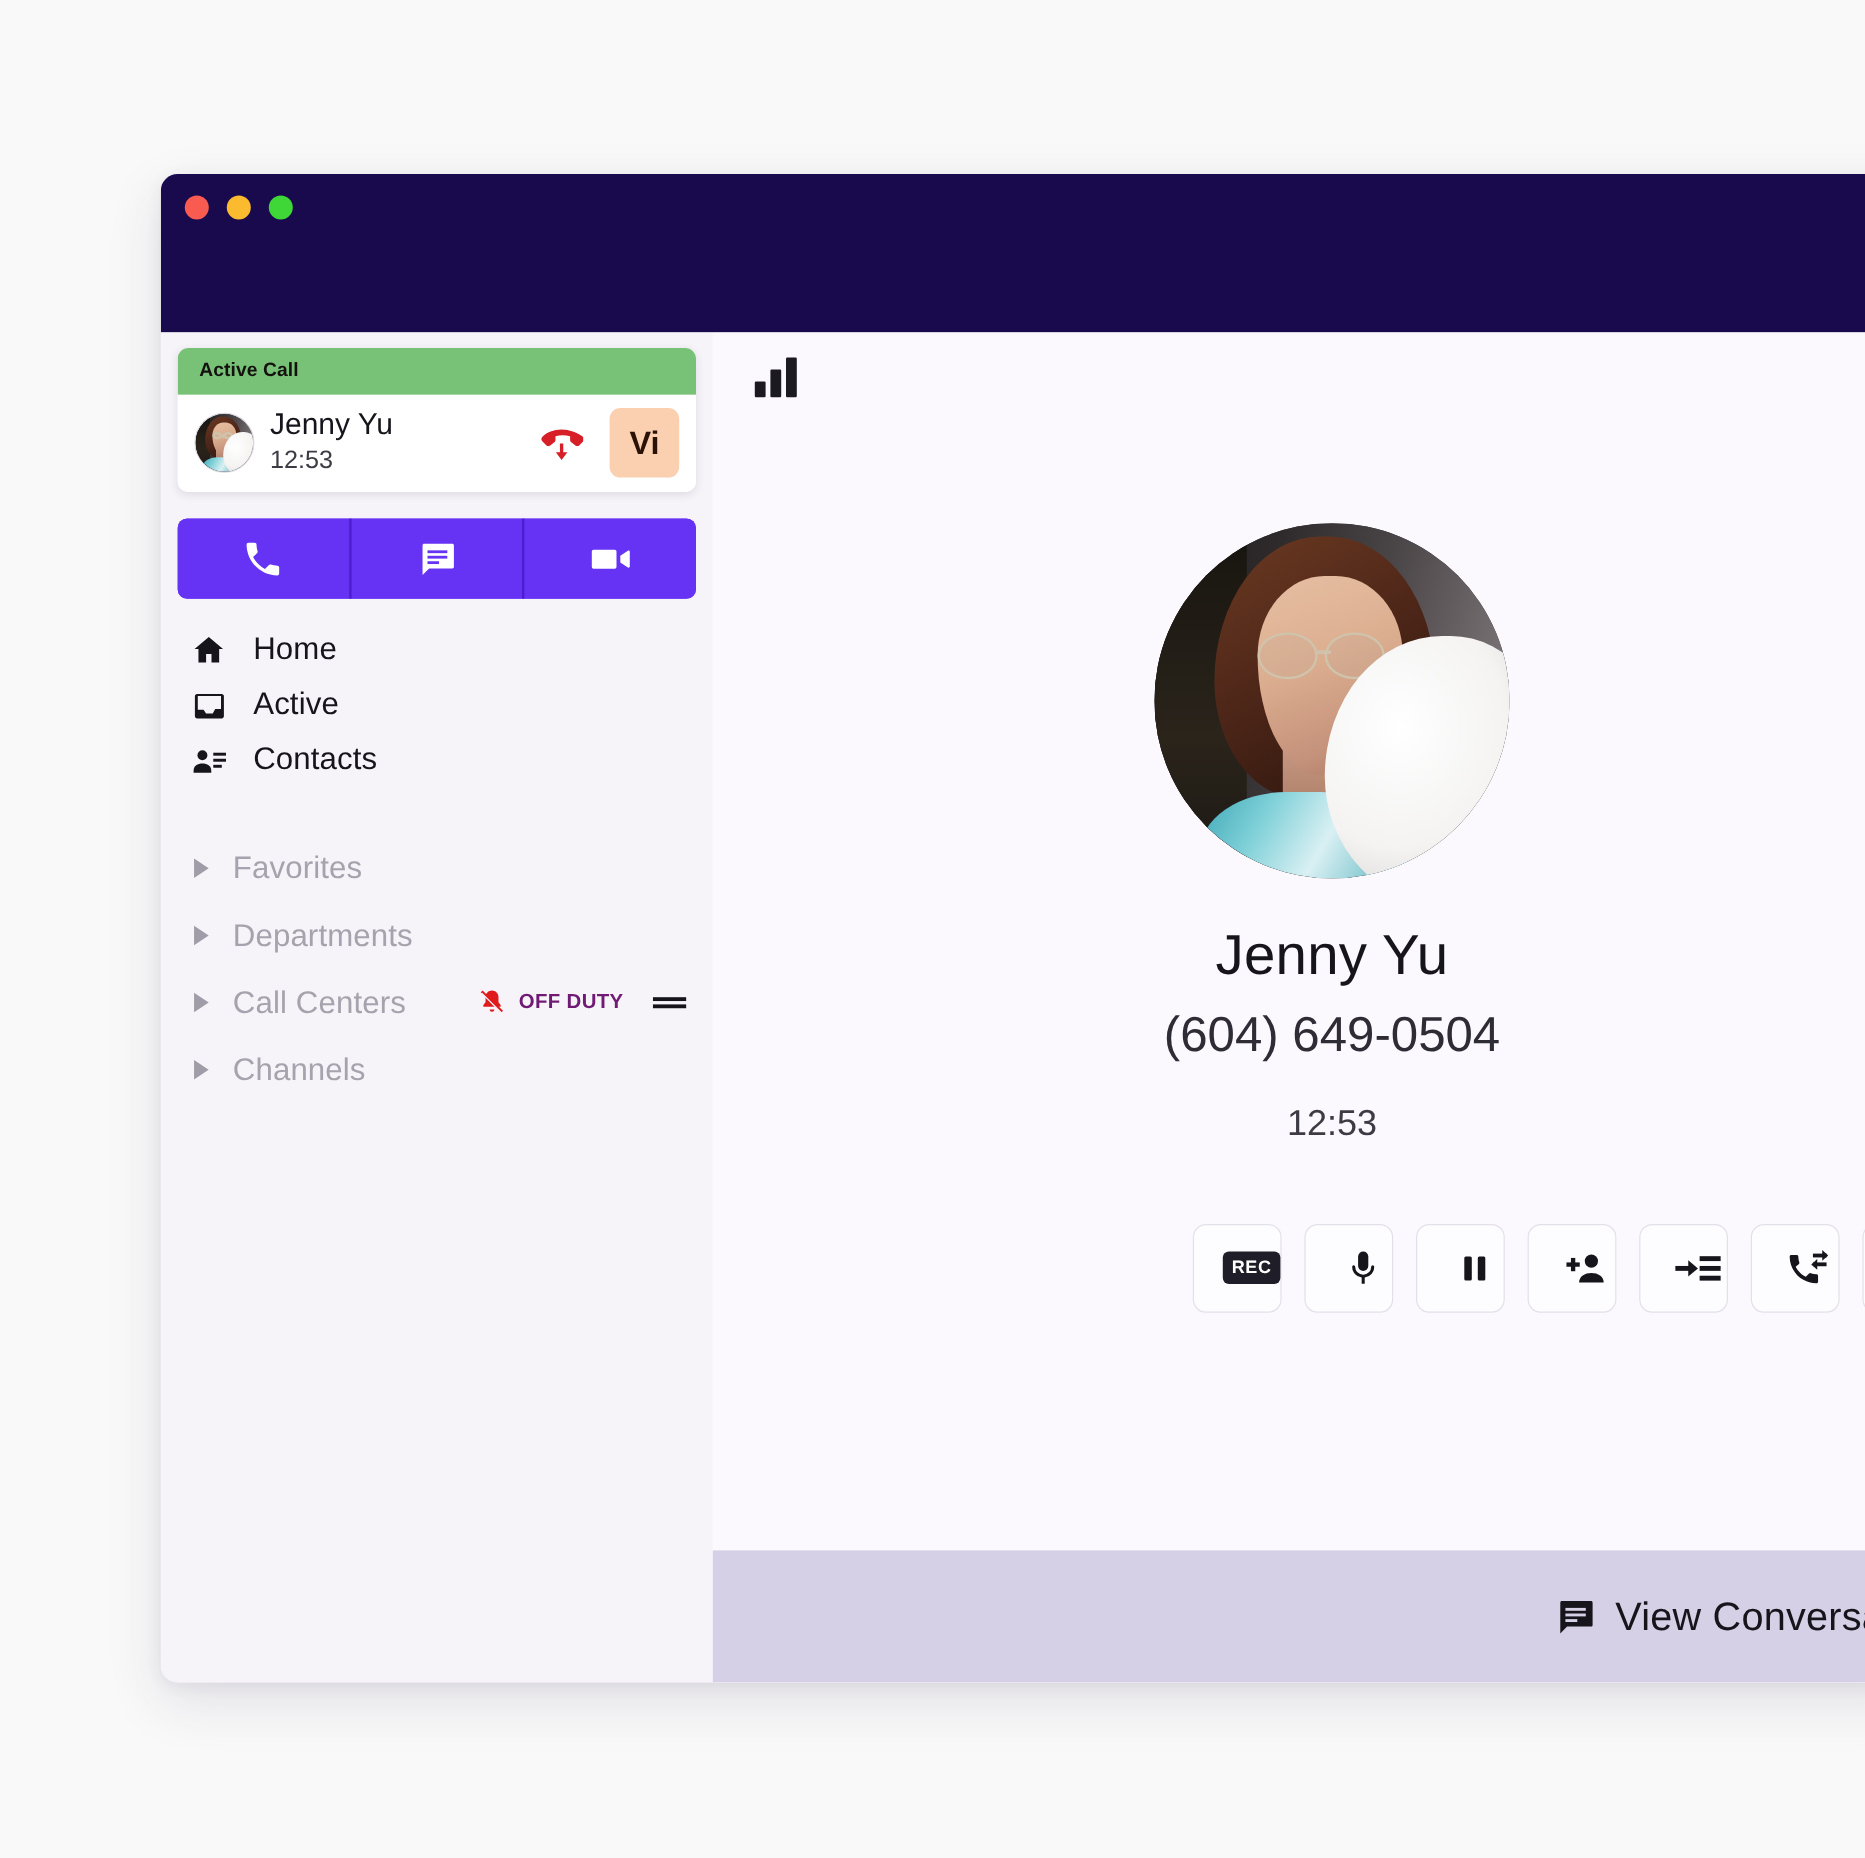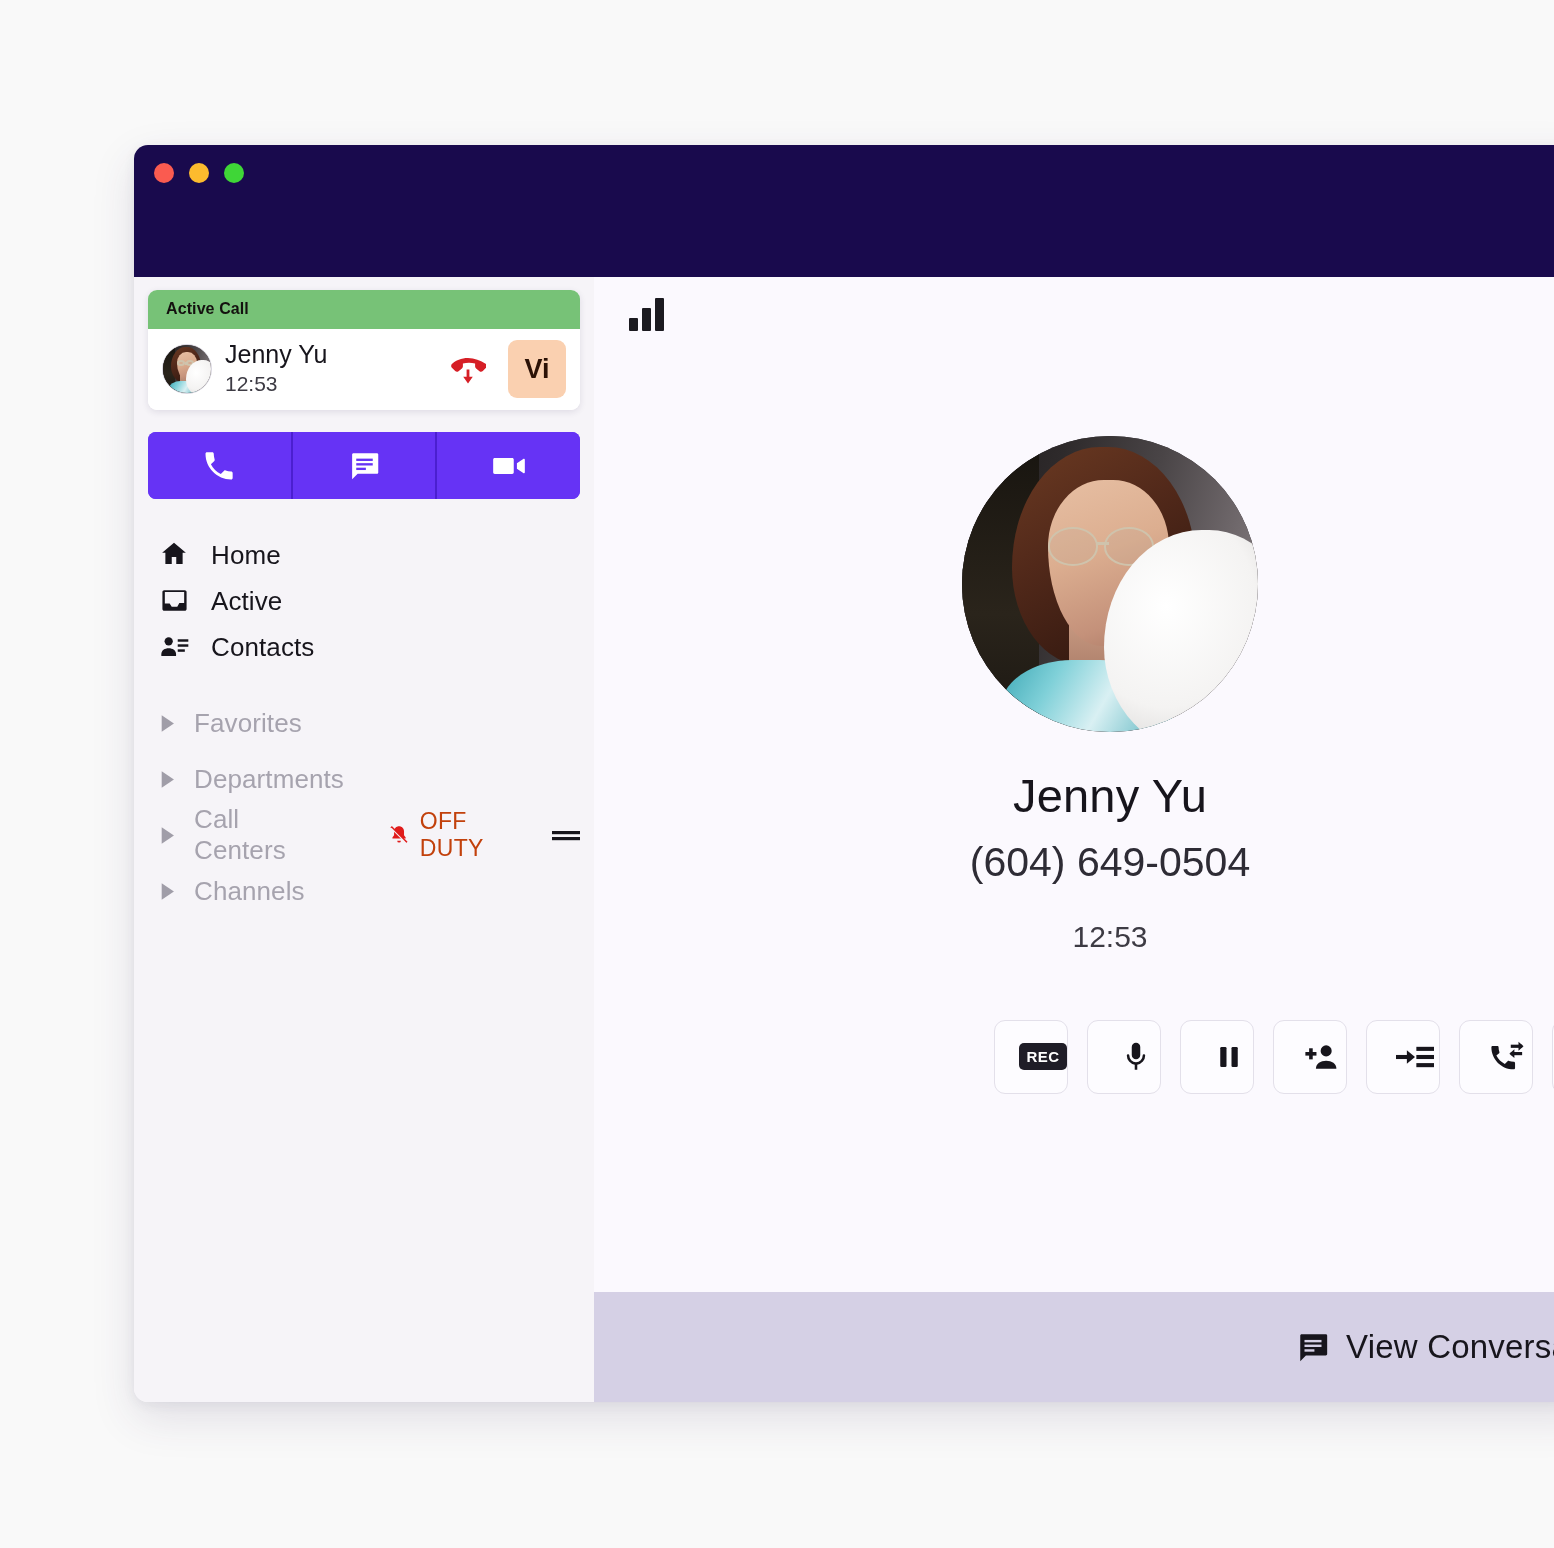--- a/index.html
+++ b/index.html
@@ -133,21 +133,21 @@
     border: none;
     cursor: pointer;
   }
   .action-btn + .action-btn { border-left: 2px solid #4b1fd0; }
   .action-btn svg { fill: #fff; }
 
   
   .nav-list { margin-top: 26px; }
   .nav-item {
     display: flex;
-    align-items: flex-end;
+    align-items: flex-start;
     gap: 20px;
     height: 46px;
     padding-left: 9px;
     cursor: pointer;
   }
   .nav-icon {
     width: 34px; height: 34px;
     display: flex; align-items: center; justify-content: center;
     flex: 0 0 34px;
   }
@@ -178,23 +178,23 @@
     letter-spacing: .1px;
     margin-left: 8px;
   }
   .duty-wrap {
     display: flex;
     align-items: center;
     gap: 10px;
     margin-left: 60px;
   }
   .duty-text {
-    font-size: 23px;
-    font-weight: normal;
-    color: #c2410c;
+    font-size: 17px;
+    font-weight: bold;
+    color: #701a75;
     letter-spacing: .3px;
   }
   .drag-handle { margin-left: 24px; display: flex; }
 
   
   .main {
     flex: 1 1 auto;
     background: #fbf9fe;
     position: relative;
     display: flex;

